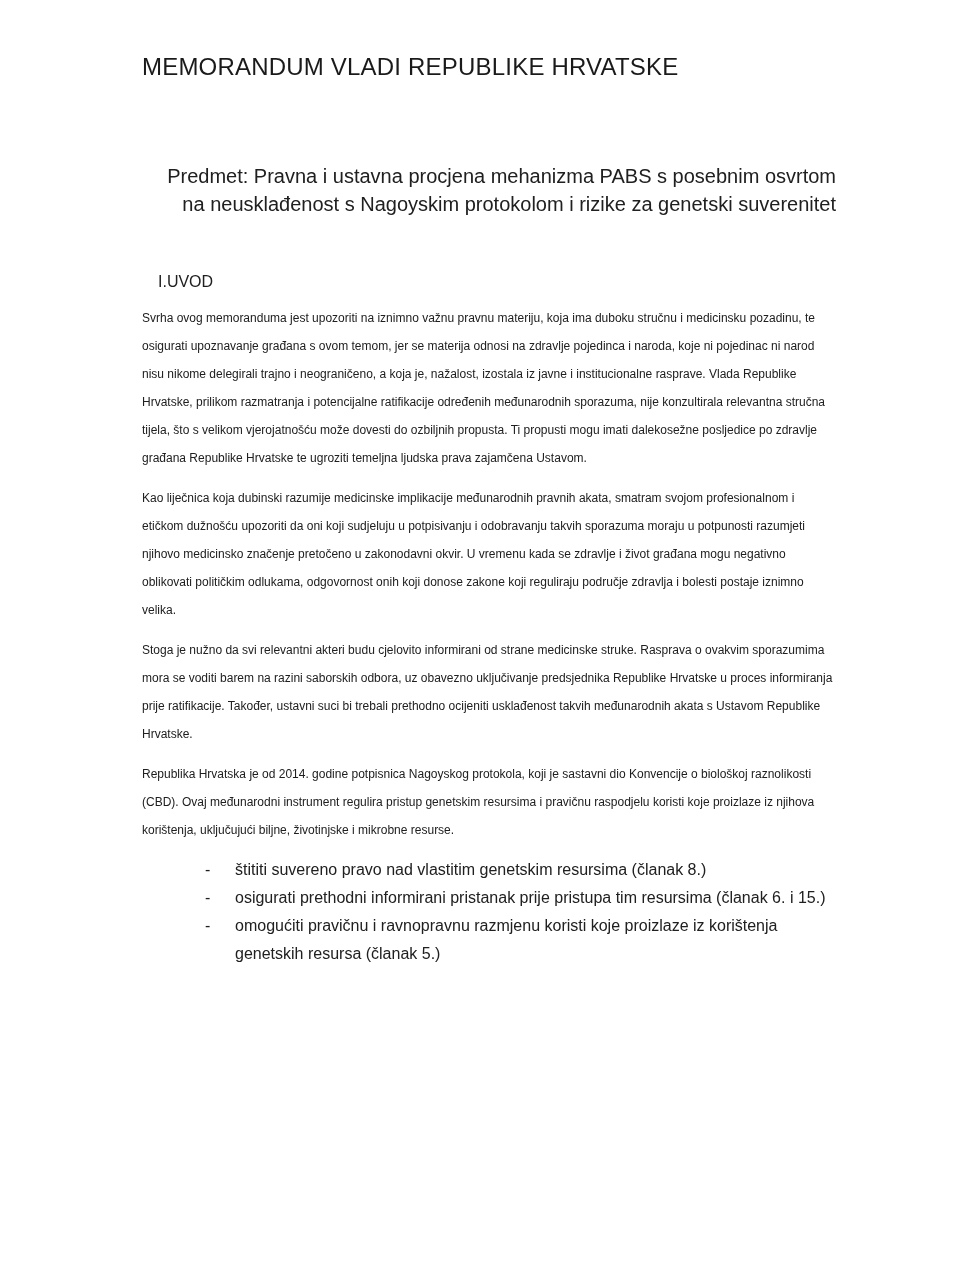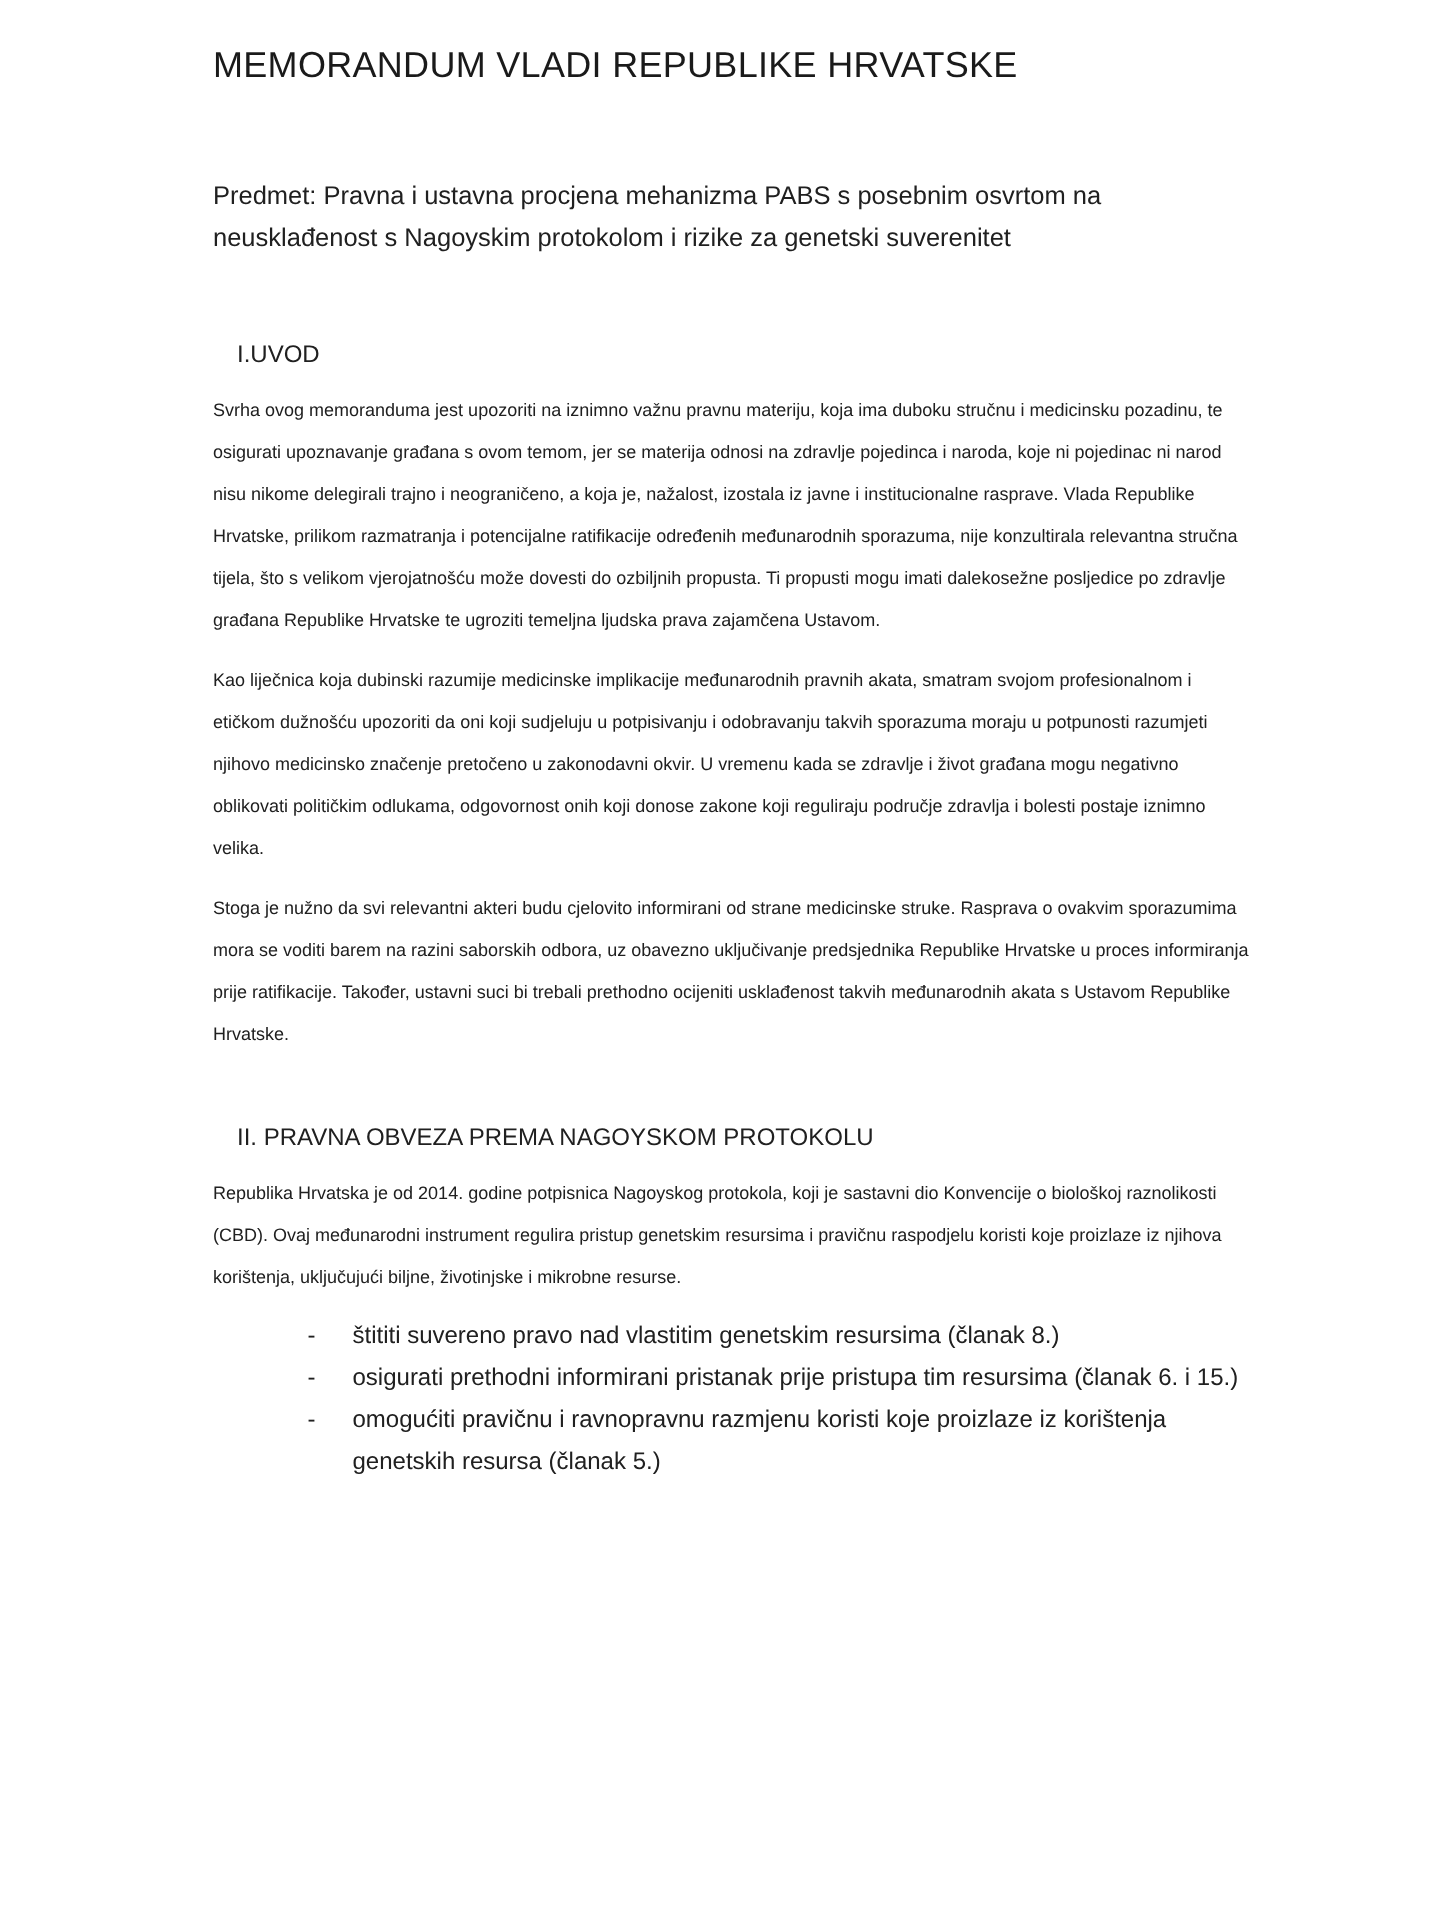--- a/index.html
+++ b/index.html
@@ -7,37 +7,38 @@
     padding: 0;
     background: #ffffff;
   }
   .page {
     position: relative;
     width: 886px;
     height: 1273px;
     margin: 0 auto;
     background: #ffffff;
     box-sizing: border-box;
-    padding: 21px 92px 40px 100px;
+    padding: 44px 92px 40px 100px;
     font-family: "Liberation Sans", "DejaVu Sans", sans-serif;
     color: #202020;
     overflow: hidden;
   }
   .doc-title {
     font-size: 24px;
     font-weight: 400;
     letter-spacing: 0.2px;
     color: #1a1a1a;
     margin: 8px 0 0 0;
     line-height: 1.25;
   }
   .subject {
-    margin: 58px 0 0 0;
-    font-size: 17px;
+    margin: 80px 0 0 0;
+    font-size: 20px;
     line-height: 28px;
+    text-align: right;
   }
   .section-heading {
     font-size: 16px;
     font-weight: 400;
     line-height: 28px;
     margin: 50px 0 8px 16px;
   }
   .section-heading.second {
     margin-top: 42px;
   }
@@ -78,21 +79,20 @@
   <p class="subject">Predmet: Pravna i ustavna procjena mehanizma PABS s posebnim osvrtom na neusklađenost s Nagoyskim protokolom i rizike za genetski suverenitet</p>
 
   <h2 class="section-heading">I.UVOD</h2>
 
   <p class="para">Svrha ovog memoranduma jest upozoriti na iznimno važnu pravnu materiju, koja ima duboku stručnu i medicinsku pozadinu, te osigurati upoznavanje građana s ovom temom,  jer se materija odnosi na zdravlje pojedinca i naroda, koje ni pojedinac ni narod nisu nikome delegirali trajno i neograničeno, a koja je, nažalost, izostala iz javne i institucionalne rasprave. Vlada Republike Hrvatske, prilikom razmatranja i potencijalne ratifikacije određenih međunarodnih sporazuma, nije konzultirala relevantna stručna tijela, što s velikom vjerojatnošću može dovesti do ozbiljnih propusta. Ti propusti mogu imati dalekosežne posljedice po zdravlje građana Republike Hrvatske te ugroziti temeljna ljudska prava zajamčena Ustavom.</p>
 
   <p class="para">Kao liječnica koja dubinski razumije medicinske implikacije međunarodnih pravnih akata, smatram svojom profesionalnom i etičkom dužnošću upozoriti da oni koji sudjeluju u potpisivanju i odobravanju takvih sporazuma moraju u potpunosti razumjeti njihovo medicinsko značenje pretočeno u zakonodavni okvir. U vremenu kada se zdravlje i život građana mogu negativno oblikovati političkim odlukama, odgovornost onih koji donose zakone koji reguliraju područje zdravlja i bolesti postaje iznimno velika.</p>
 
   <p class="para">Stoga je nužno da svi relevantni akteri budu cjelovito informirani od strane medicinske struke. Rasprava o ovakvim sporazumima mora se voditi barem na razini saborskih odbora, uz obavezno uključivanje predsjednika Republike Hrvatske u proces informiranja prije ratifikacije. Također, ustavni suci bi trebali prethodno ocijeniti usklađenost takvih međunarodnih akata s Ustavom Republike Hrvatske.</p>
 
-  <h2 class="section-heading second">II. PRAVNA OBVEZA PREMA NAGOYSKOM PROTOKOLU</h2>
 
   <p class="para">Republika Hrvatska je od 2014. godine potpisnica Nagoyskog protokola, koji je sastavni dio Konvencije o biološkoj raznolikosti (CBD). Ovaj međunarodni instrument regulira pristup genetskim resursima i pravičnu raspodjelu koristi koje proizlaze iz njihova korištenja, uključujući biljne, životinjske i mikrobne resurse.</p>
 
 
   <ul class="obligations">
     <li>
       <span class="li-marker">-</span>
       <span class="li-text">štititi suvereno pravo nad vlastitim genetskim resursima (članak 8.)</span>
     </li>
     <li>

